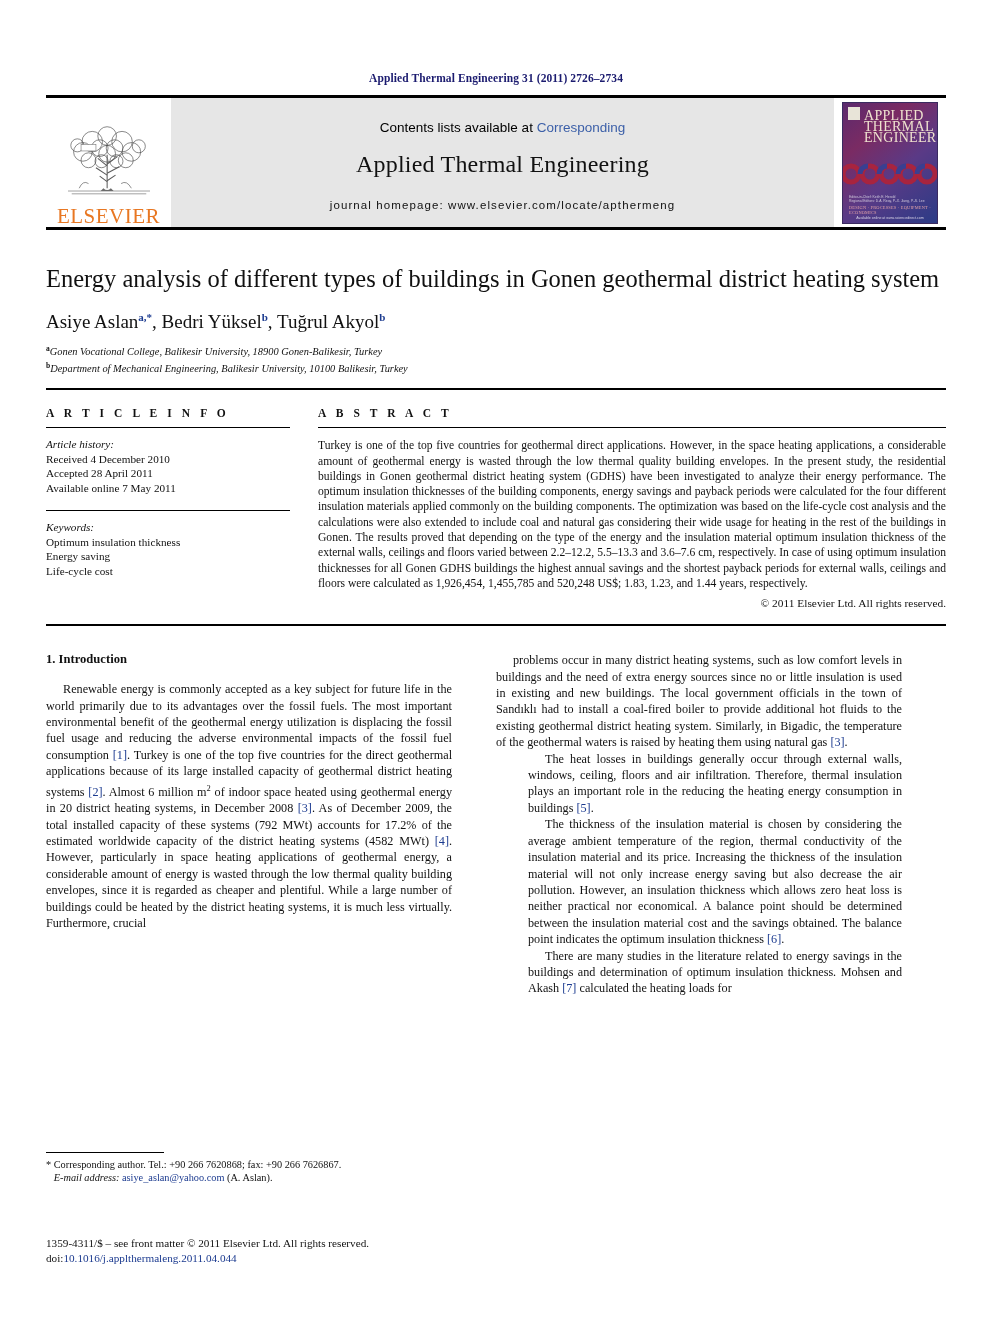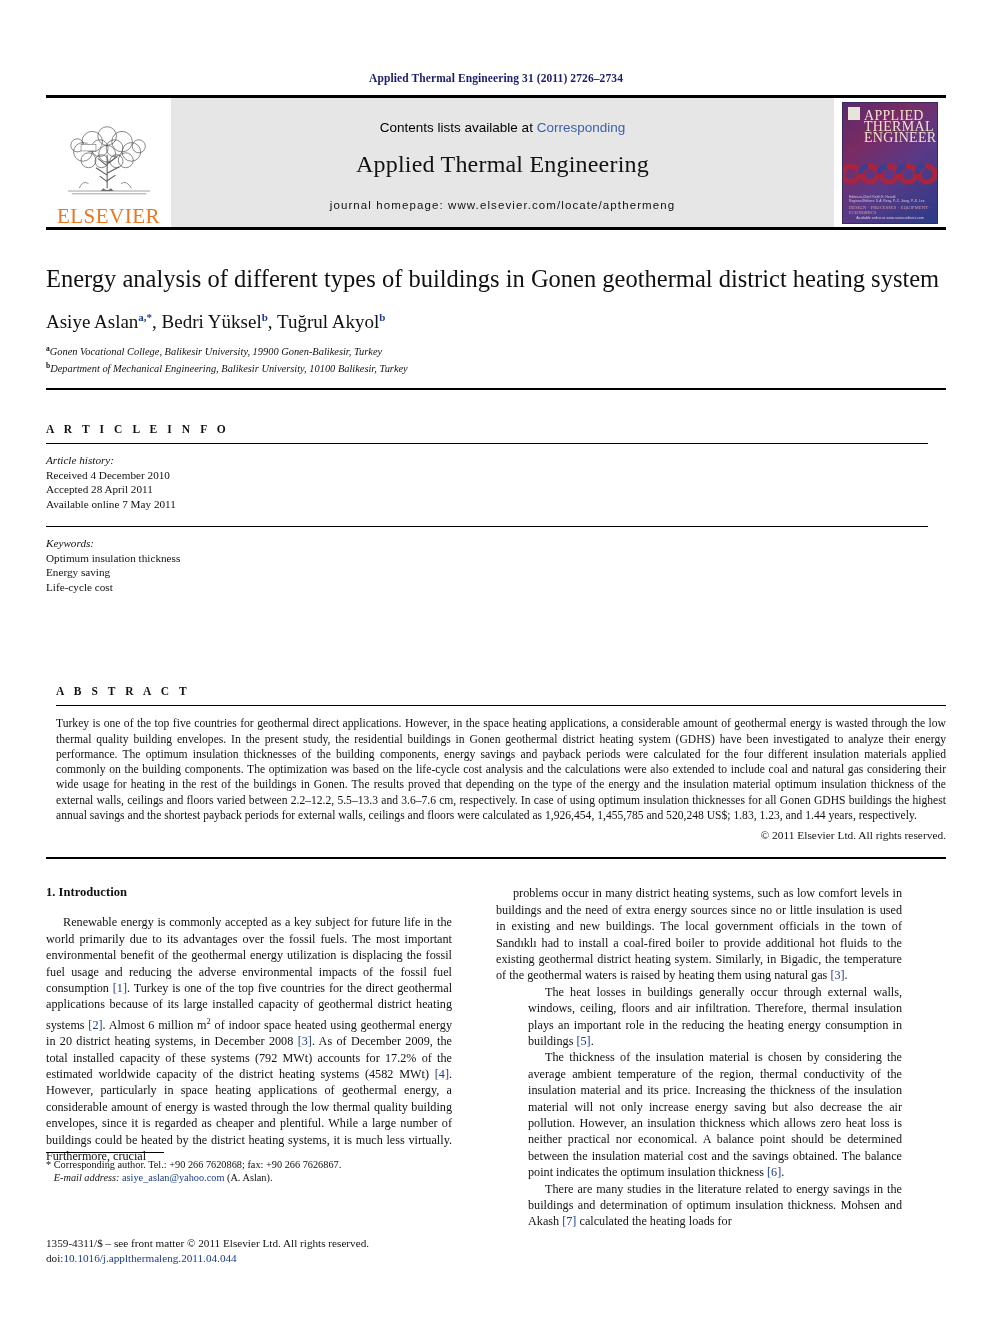--- a/index.html
+++ b/index.html
@@ -200,23 +200,22 @@
   }
 
   .rule-major {
     margin: 13px 46px 0 46px;
     border-top: 2px solid #000;
   }
 
   
   .info-abstract {
     display: flex;
-    margin: 16px 46px;
+    margin: 0 46px;
     padding-top: 17px;
-    flex-direction: column;
   }
   .col-info {
     flex: 0 0 262px;
     padding-right: 18px;
     box-sizing: border-box;
   }
   .col-abstract {
     flex: 1 1 auto;
     padding-left: 10px;
     box-sizing: border-box;
@@ -426,21 +425,21 @@
   </div>
 
   <div class="title-block">
     <h1 class="paper-title">Energy analysis of different types of buildings in Gonen geothermal district heating system</h1>
 
     <div class="authors">
       <span>Asiye Aslan</span><sup>a,*</sup>, <span>Bedri Yüksel</span><sup>b</sup>, <span>Tuğrul Akyol</span><sup>b</sup>
     </div>
 
     <div class="affils">
-      <div><sup>a</sup><span>Gonen Vocational College, Balikesir University, 19900 Gonen-Balikesir, Turkey</span></div>
+      <div><sup>a</sup><span>Gonen Vocational College, Balikesir University, 18900 Gonen-Balikesir, Turkey</span></div>
       <div><sup>b</sup><span>Department of Mechanical Engineering, Balikesir University, 10100 Balikesir, Turkey</span></div>
     </div>
   </div>
 
   <div class="rule-major"></div>
 
   <div class="info-abstract">
 
     <div class="col-info">
       <div class="section-caps">A R T I C L E   I N F O</div>

